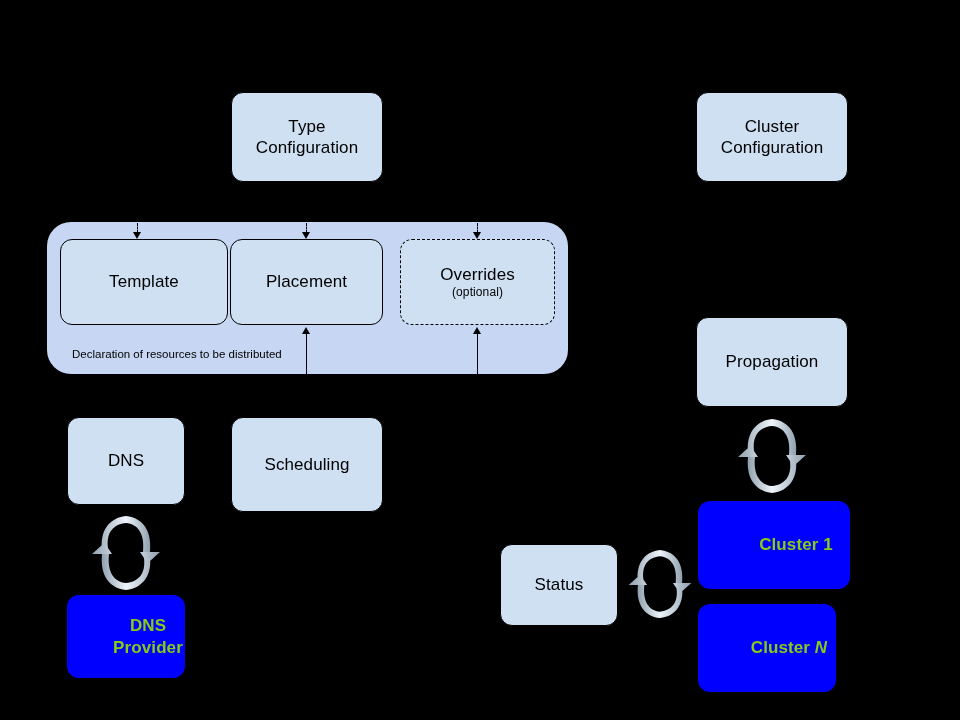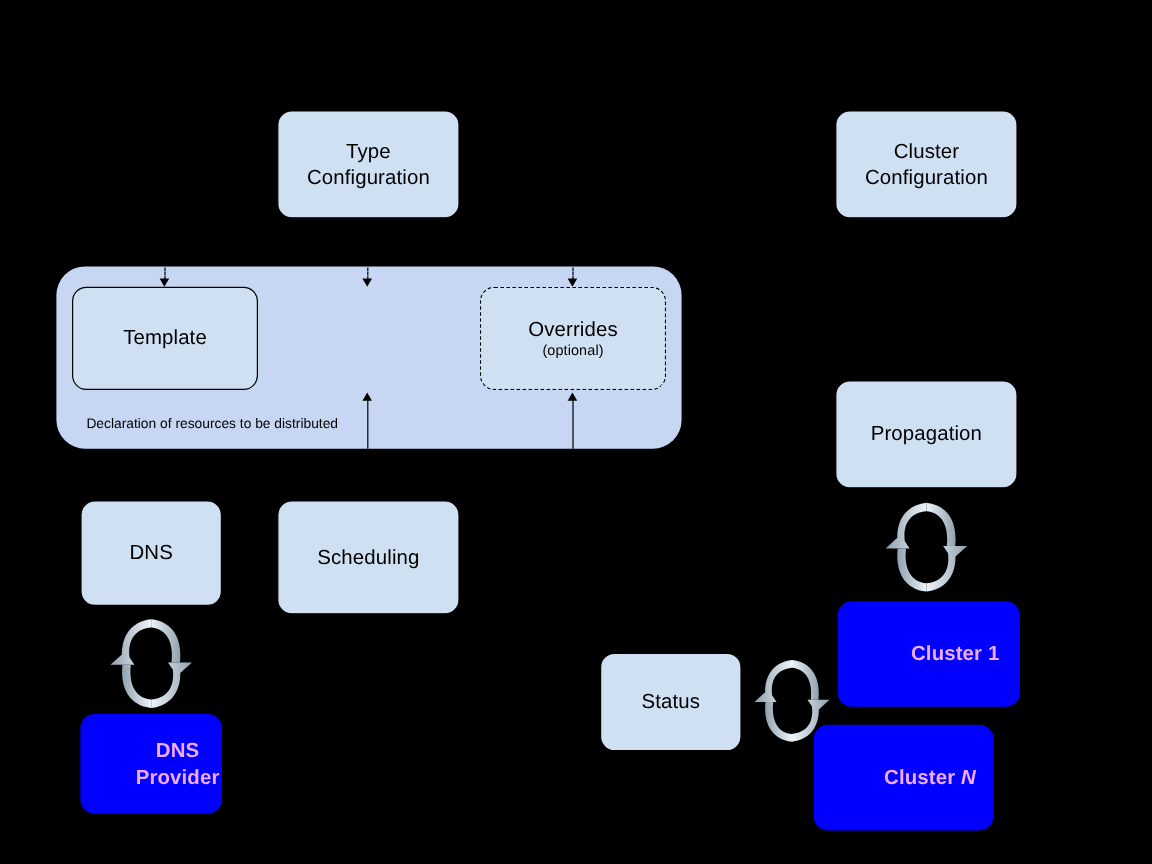--- a/index.html
+++ b/index.html
@@ -28,21 +28,21 @@
     background: #cfe0f2;
     border: 1px solid #000000;
     color: #000000;
     font-size: 17px;
     line-height: 1.25;
     letter-spacing: 0.1px;
   }
   .node .l2 { display: block; }
   .node.cluster {
     background: #0000ff;
-    color: #f0abfc;
+    color: #84cc16;
     font-weight: bold;
     border: none;
     padding-left: 44px;
   }
   .node.dashed {
     border: 1px dashed #000000;
     border-style: dashed;
   }
   .sub {
     font-size: 12px;
@@ -110,24 +110,27 @@
 
   <div class="vdash" style="left:137px; top:206px; height:10px;"></div>
   <div class="arrowhead-down" style="left:133px; top:215px;"></div>
 
   <div class="vdash" style="left:306px; top:206px; height:10px;"></div>
   <div class="arrowhead-down" style="left:302px; top:215px;"></div>
 
   <div class="vdash" style="left:477px; top:206px; height:10px;"></div>
   <div class="arrowhead-down" style="left:473px; top:215px;"></div>
 
-  <div class="node" style="left:60px; top:222px; width:155px; height:86px;justify-content:center;">
+  <div class="node" style="left:60px; top:222px; width:168px; height:86px;justify-content:center;">
     <span>Template</span>
   </div>
 
+  <div class="node" style="left:230px; top:222px; width:153px; height:86px;">
+    <span>Placement</span>
+  </div>
 
   <div class="node dashed" style="left:400px; top:222px; width:155px; height:86px;text-align:center;">
     <span>Overrides</span>
     <span class="sub">(optional)</span>
   </div>
 
   <div class="group-caption" style="left:72px; top:331px;">Declaration of resources to be distributed</div>
 
   <div class="vline" style="left:306px; top:316px; height:41px;"></div>
   <div class="arrowhead-up" style="left:302px; top:310px;"></div>
@@ -188,21 +191,21 @@
       <path d="M38 4 C 20 6, 12 20, 14 38 L 14 33 L 4 42 L 24 42 L 20 36 C 18 20, 26 12, 38 11 Z" fill="url(#gp2)"></path>
       <path d="M38 78 C 20 76, 12 62, 14 42 L 21 42 C 19 60, 26 70, 38 71 Z" fill="url(#gp2)"></path>
       <path d="M38 78 C 56 76, 64 62, 62 44 L 62 49 L 72 40 L 52 40 L 56 46 C 58 62, 50 70, 38 71 Z" fill="url(#gp1)"></path>
     </svg>
   </div>
 
   <div class="node cluster" style="left:698px; top:484px; width:152px; height:88px;">
     <span>Cluster 1</span>
   </div>
 
-  <div class="node cluster" style="left:678px; top:587px; width:150px; height:88px;">
+  <div class="node cluster" style="left:698px; top:587px; width:138px; height:88px;">
     <span><span>Cluster </span><span class="italic">N</span></span>
   </div>
 
   <div class="node" style="left:500px; top:527px; width:118px; height:82px;">
     <span>Status</span>
   </div>
 
   <div class="sync" style="left:625px; top:526px; width:70px; height:82px;">
     <svg viewBox="0 0 76 82" width="70" height="82">
       <defs>

